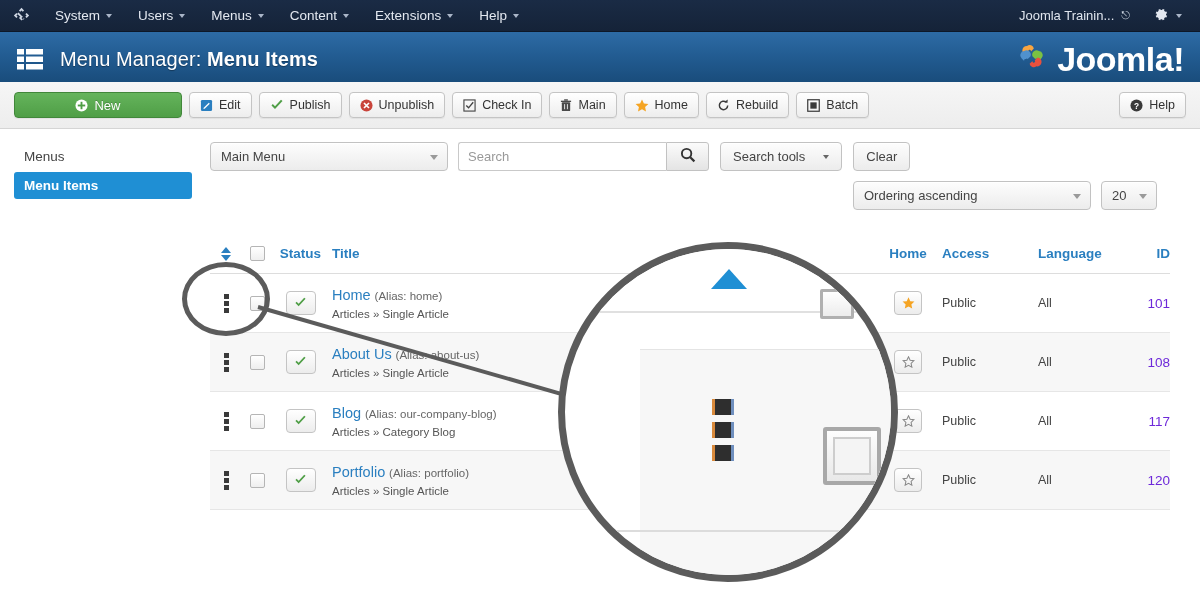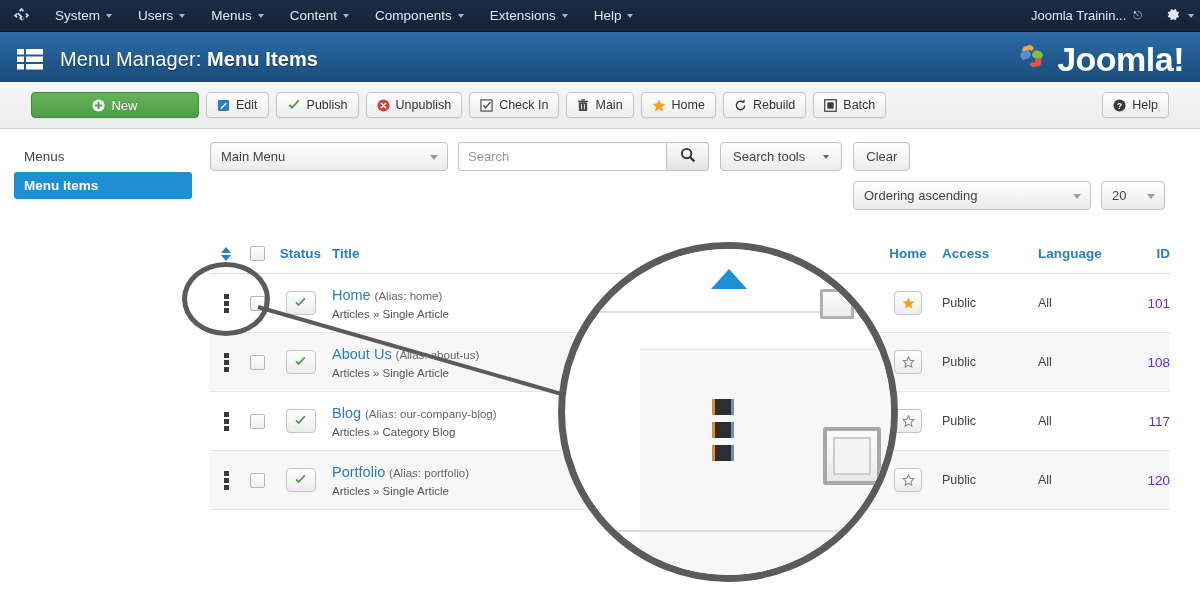--- a/index.html
+++ b/index.html
@@ -26,21 +26,21 @@
   .brand-icon svg { display:block; }
   .navitems { display:flex; align-items:center; height:32px; }
   .navitem {
     color:#e3e8f0; font-size:13.5px; padding:0 13px; height:32px;
     display:flex; align-items:center; gap:6px; cursor:default; white-space:nowrap;
   }
   .caret {
     width:0;height:0;border-left:3.5px solid transparent;border-right:3.5px solid transparent;
     border-top:4px solid #aab6c8; display:inline-block;
   }
-  .topright { margin-left:auto; display:flex; align-items:center; height:32px; padding-right:0; }
+  .topright { margin-left:auto; display:flex; align-items:center; height:32px; padding-right:12px; }
   .site-name { color:#dfe5ee; font-size:13px; display:flex; align-items:center; gap:7px; padding:0 10px; }
   .ext-icon { font-size:11px; color:#cdd6e2; }
   .gear-wrap { display:flex; align-items:center; gap:7px; padding:0 6px 0 14px; color:#dfe5ee; font-size:14px; }
 
   
   .pagehead {
     position:absolute; top:32px; left:0; width:1200px; height:54px;
     background: linear-gradient(180deg, #2a5f96 0%, #1c4a7c 48%, #15year 100%);
     background: linear-gradient(180deg, #2d6ba5 0%, #215a8f 50%, #184a78 100%);
     display:flex; align-items:center;
@@ -50,21 +50,21 @@
   .ph-title b { font-weight:bold; }
   .ph-title .light { font-weight:normal; }
   .joomla-logo { margin-left:auto; display:flex; align-items:center; gap:7px; padding-right:16px; }
   .jlogo-text { color:#fff; font-size:34px; font-weight:bold; letter-spacing:-.5px; }
 
   
   .toolbar {
     position:absolute; top:82px; left:0; width:1200px; height:47px;
     background: linear-gradient(180deg, #f6f6f6 0%, #ededed 100%);
     border-bottom:1px solid #d5d5d5;
-    display:flex; align-items:center; padding:0 31px;
+    display:flex; align-items:center; padding:0 14px;
   }
   .btn {
     height:26px; border:1px solid #c4c4c4; border-radius:4px;
     background: linear-gradient(180deg, #ffffff 0%, #ededed 100%);
     font-size:12.5px; color:#333; display:inline-flex; align-items:center; gap:6px;
     padding:0 10px; margin-right:7px; cursor:pointer; white-space:nowrap;
     box-shadow:0 1px 1px rgba(0,0,0,.06);
   }
   .btn-new {
     background: linear-gradient(180deg, #65b45c 0%, #4f9e46 100%);
@@ -106,21 +106,21 @@
   }
   .btn-pill {
     height:29px; border:1px solid #c2c2c2; border-radius:4px;
     background: linear-gradient(180deg,#fdfdfd 0%, #ececec 100%);
     display:inline-flex; align-items:center; gap:18px; padding:0 12px;
     font-size:13px; color:#444; margin-left:11px; cursor:pointer;
     box-shadow: inset 0 1px 0 #fff;
   }
   .ordering-row { position:absolute; top:181px; left:853px; display:flex; align-items:center; }
   #ordering-select { width:238px; }
-  #limit-select { width:64px; margin-left:10px; }
+  #limit-select { width:56px; margin-left:10px; }
 
   
   .table { position:absolute; top:234px; left:210px; width:960px; }
   .thead {
     display:flex; align-items:center; height:40px; font-size:13.5px;
     color:#2a7fc0; font-weight:bold; border-bottom:1px solid #ddd;
   }
   .col-ord  { width:32px; display:flex; justify-content:center; }
   .col-chk  { width:30px; display:flex; justify-content:center; }
   .col-stat { width:57px; display:flex; justify-content:center; }
@@ -230,24 +230,20 @@
       <div class="navitem">
         <span>Users</span>
         <span class="caret"></span>
       </div>
       <div class="navitem">
         <span>Menus</span>
         <span class="caret"></span>
       </div>
       <div class="navitem">
         <span>Content</span>
-        <span class="caret"></span>
-      </div>
-      <div class="navitem">
-        <span>Components</span>
         <span class="caret"></span>
       </div>
       <div class="navitem">
         <span>Extensions</span>
         <span class="caret"></span>
       </div>
       <div class="navitem">
         <span>Help</span>
         <span class="caret"></span>
       </div>

